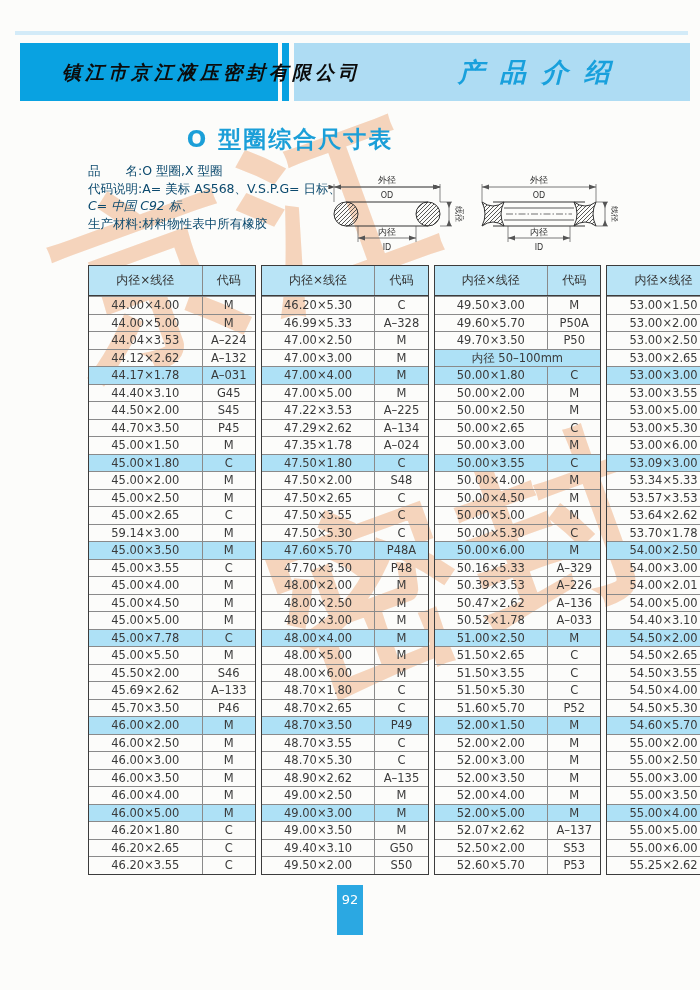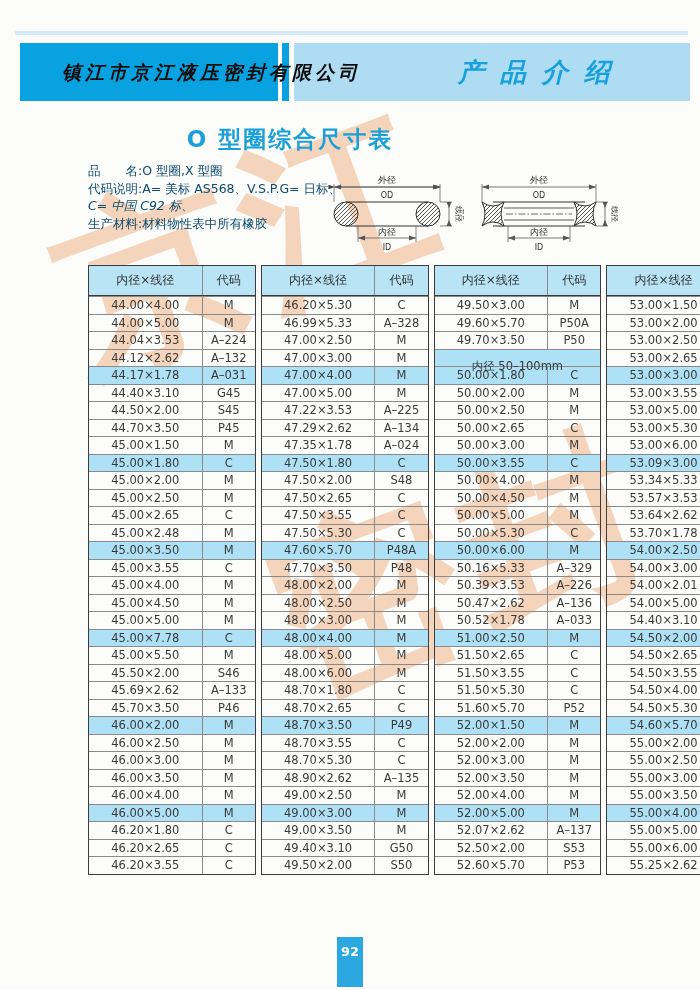--- a/index.html
+++ b/index.html
@@ -39,25 +39,25 @@
   
   .tablewrap{position:absolute;left:88px;top:265px;width:686px;display:flex;gap:5px;z-index:2;}
   .tgroup{flex:1;border:1.5px solid #3c3c3c;background:transparent;}
   .trow{display:flex;height:17.5px;box-sizing:border-box;border-top:1px solid #8a8a8a;
         font-size:11.5px;line-height:16px;color:#3a3a3a;}
   .trow:first-child{border-top:none;}
   .thead{height:30px;line-height:29px;background:#b9e4f6;font-size:12px;color:#333;
          border-bottom:1.5px solid #3c3c3c;border-top:none;}
   .tcell-dim{width:68%;box-sizing:border-box;text-align:center;overflow:hidden;white-space:nowrap;}
   .tcell-code{width:32%;box-sizing:border-box;border-left:1px solid #8a8a8a;text-align:center;overflow:hidden;white-space:nowrap;}
-  .tcell-span{width:100%;text-align:center;margin-top:8px;}
+  .tcell-span{width:100%;text-align:center;}
   .hl{background:#aee1f6;}
   
-  .pagenum{position:absolute;left:337px;top:937px;width:26px;height:50px;background:#2ba8e2;z-index:3;
-           color:#fff;font-size:13px;text-align:center;box-sizing:border-box;padding-top:7px;font-weight:bold;}
+  .pagenum{position:absolute;left:337px;top:885px;width:26px;height:50px;background:#2ba8e2;z-index:3;
+           color:#fff;font-size:13px;text-align:center;box-sizing:border-box;padding-top:7px;}
 </style>
 </head>
 <body>
 
 <div class="page">
 
   <div class="top-strip"></div>
 
   <div class="band-dark"></div>
   <div class="band-sep"></div>
@@ -214,21 +214,21 @@
         </div>
         <div class="trow">
           <div class="tcell-dim">45.00×2.50</div>
           <div class="tcell-code">M</div>
         </div>
         <div class="trow">
           <div class="tcell-dim">45.00×2.65</div>
           <div class="tcell-code">C</div>
         </div>
         <div class="trow">
-          <div class="tcell-dim">45.00×2.48</div>
+          <div class="tcell-dim">59.14×3.00</div>
           <div class="tcell-code">M</div>
         </div>
         <div class="trow hl">
           <div class="tcell-dim">45.00×3.50</div>
           <div class="tcell-code">M</div>
         </div>
         <div class="trow">
           <div class="tcell-dim">45.00×3.55</div>
           <div class="tcell-code">C</div>
         </div>

